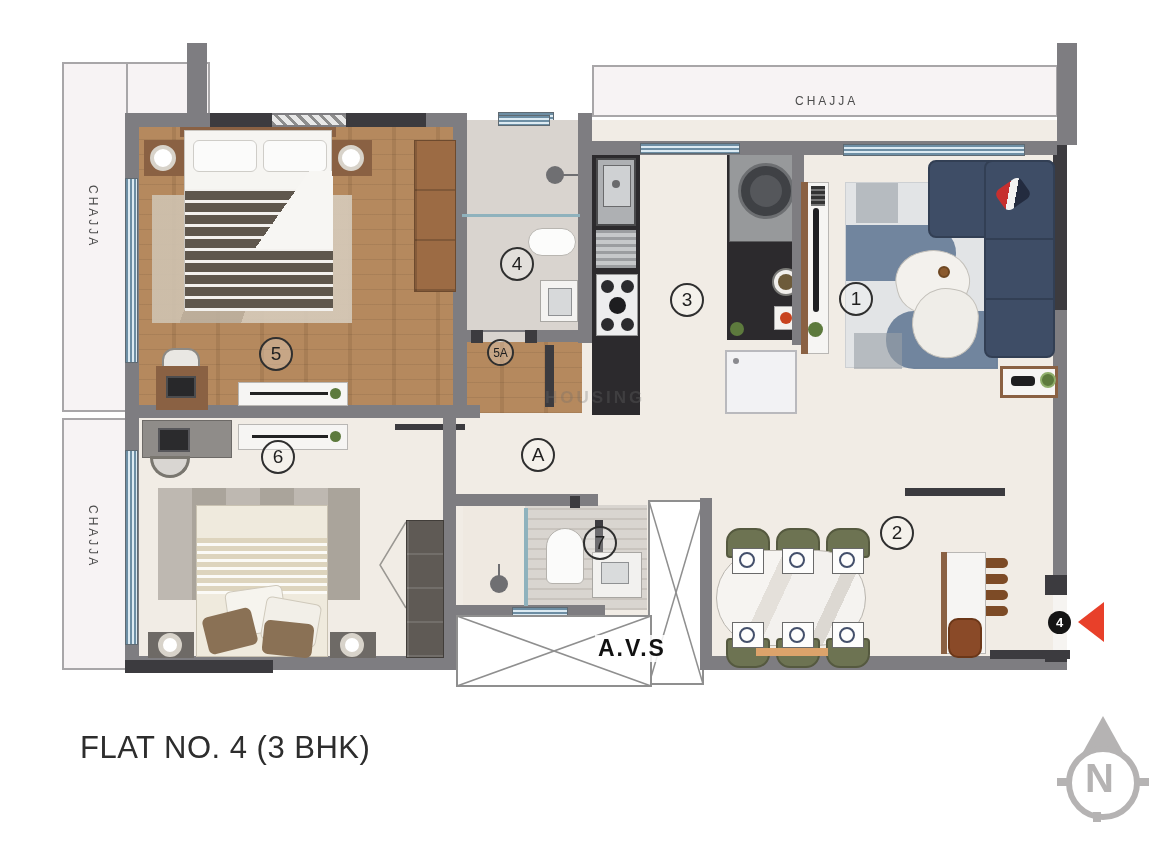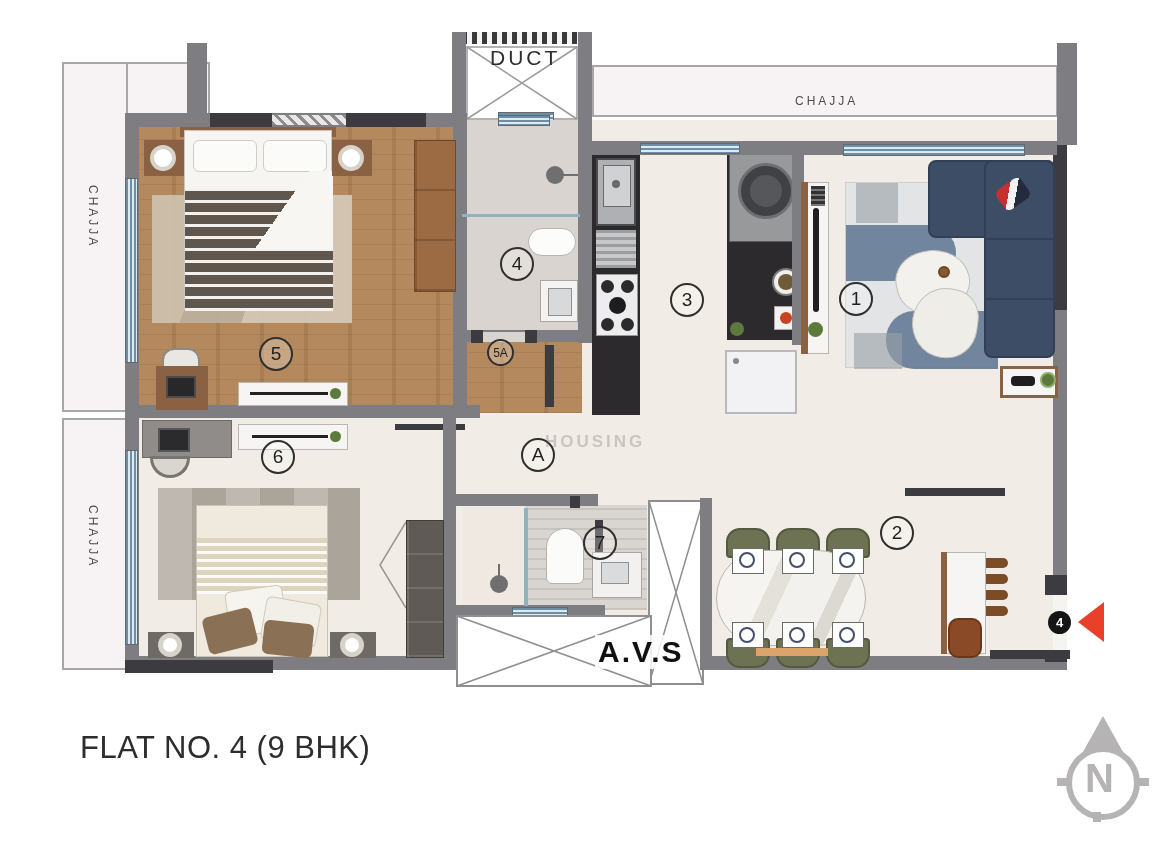--- a/index.html
+++ b/index.html
@@ -29,21 +29,21 @@
   .wood-dark{background:#8a6143;}
   .navy{background:#3e4d66;border:2px solid #323f54;box-sizing:border-box;border-radius:8px;}
   .rounded{border-radius:6px;}
   .circle{border-radius:50%;}
   
   .marker{width:34px;height:34px;border:2px solid #2f2f2f;border-radius:50%;
           display:flex;align-items:center;justify-content:center;
           font-size:19px;color:#1f1f1f;box-sizing:border-box;background:rgba(255,255,255,0.25);}
   .marker-sm{width:27px;height:27px;font-size:12px;}
   .duct-text{font-size:21px;letter-spacing:3px;color:#2e2e2e;}
-  .avs-text{font-size:30px;font-weight:bold;letter-spacing:2px;color:#111;}
+  .avs-text{font-size:23px;font-weight:bold;letter-spacing:2px;color:#111;}
   .watermark{color:rgba(110,110,110,0.30);font-size:17px;letter-spacing:3px;font-weight:bold;}
   .title-line{color:#2d2d2d;font-size:31px;letter-spacing:0.5px;}
   
   .compass-gray{color:#b5b3b3;}
   svg.xsvg{display:block;}
 </style>
 </head>
 <body>
 
 <div class="canvas">
@@ -54,31 +54,20 @@
 
   <div class="abs chajja" style="left:62px;top:418px;width:66px;height:252px;"></div>
   <div class="abs chajja-text" style="left:86px;top:505px;writing-mode:vertical-rl;">CHAJJA</div>
 
   <div class="abs chajja" style="left:592px;top:65px;width:466px;height:52px;"></div>
   <div class="abs chajja-text" style="left:795px;top:94px;">CHAJJA</div>
 
   <div class="abs wall" style="left:187px;top:43px;width:20px;height:80px;"></div>
   <div class="abs wall" style="left:1057px;top:43px;width:20px;height:102px;"></div>
 
-  <div class="abs" style="left:452px;top:32px;width:140px;height:90px;background:#fff;">
-    <div class="abs hatch" style="left:0;top:0;width:140px;height:12px;"></div>
-    <div class="abs wall" style="left:0;top:0;width:14px;height:90px;"></div>
-    <div class="abs wall" style="left:126px;top:0;width:14px;height:90px;"></div>
-    <svg class="abs xsvg" style="left:14px;top:14px;" width="112" height="74">
-      <rect x="1" y="1" width="110" height="72" fill="#ffffff" stroke="#9a9a9a" stroke-width="1.5"></rect>
-      <line x1="1" y1="1" x2="111" y2="73" stroke="#9a9a9a" stroke-width="1.5"></line>
-      <line x1="111" y1="1" x2="1" y2="73" stroke="#9a9a9a" stroke-width="1.5"></line>
-    </svg>
-    <div class="abs duct-text" style="left:38px;top:14px;">DUCT</div>
-  </div>
   <div class="abs win-h" style="left:498px;top:112px;width:56px;height:12px;"></div>
 
   <div class="abs marble" style="left:132px;top:120px;width:925px;height:540px;"></div>
 
   <div class="abs wood" style="left:132px;top:120px;width:328px;height:290px;"></div>
 
   <div class="abs wood" style="left:460px;top:335px;width:122px;height:78px;"></div>
 
   <div class="abs tile" style="left:460px;top:120px;width:122px;height:215px;"></div>
 
@@ -329,28 +318,28 @@
   <div class="abs marker" style="left:261px;top:440px;">
       <span>6</span>
     </div>
   <div class="abs marker" style="left:583px;top:526px;">
       <span>7</span>
     </div>
   <div class="abs marker" style="left:521px;top:438px;">
       <span>A</span>
     </div>
 
-  <div class="abs watermark" style="left:545px;top:432px;">HOUSING</div>
+  <div class="abs watermark" style="left:545px;top:388px;">HOUSING</div>
 
   <div class="abs circle" style="left:1048px;top:611px;width:23px;height:23px;background:#151515;color:#fff;display:flex;align-items:center;justify-content:center;font-size:13px;font-weight:bold;">
     <span>4</span>
   </div>
   <div class="abs" style="left:1078px;top:602px;width:0;height:0;border-top:20px solid transparent;border-bottom:20px solid transparent;border-right:26px solid #e8402a;"></div>
 
-  <div class="abs title-line" style="left:80px;top:730px;">FLAT NO. 4 (9 BHK)</div>
+  <div class="abs title-line" style="left:80px;top:730px;">FLAT NO. 4 (3 BHK)</div>
 
   <div class="abs" style="left:1055px;top:712px;width:100px;height:115px;">
     <div class="abs" style="left:28px;top:4px;width:0;height:0;border-left:20px solid transparent;border-right:20px solid transparent;border-bottom:36px solid #b5b3b3;"></div>
     <div class="abs circle" style="left:11px;top:34px;width:62px;height:62px;border:6px solid #b5b3b3;box-sizing:content-box;background:#fff;"></div>
     <div class="abs compass-gray" style="left:30px;top:44px;font-size:40px;font-weight:bold;">N</div>
     <div class="abs" style="left:2px;top:66px;width:10px;height:8px;background:#b5b3b3;"></div>
     <div class="abs" style="left:84px;top:66px;width:10px;height:8px;background:#b5b3b3;"></div>
     <div class="abs" style="left:38px;top:100px;width:8px;height:10px;background:#b5b3b3;"></div>
   </div>
 

